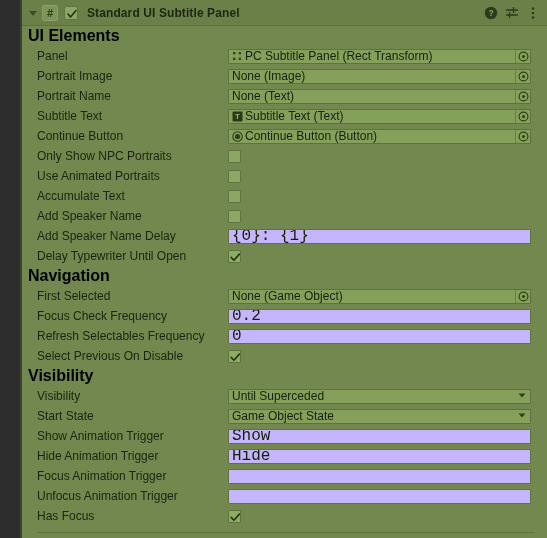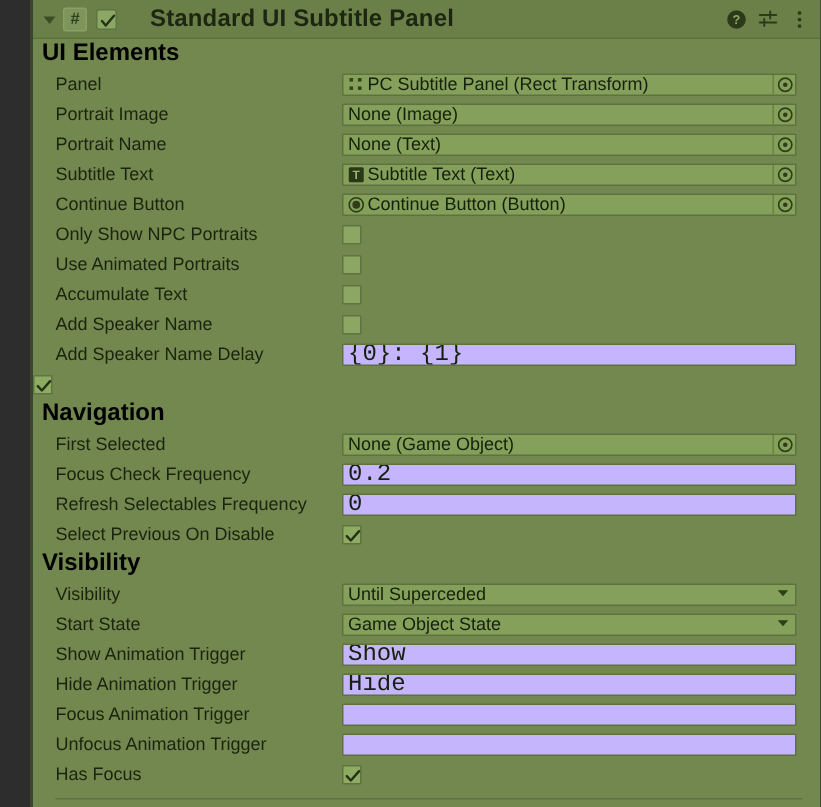--- a/index.html
+++ b/index.html
@@ -89,22 +89,22 @@
     border: 1px solid #5f7440;
     border-radius: 2px;
     flex: 0 0 auto;
     position: relative;
     box-sizing: border-box;
     cursor: pointer;
   }
   .enable-check svg { position: absolute; left: 0px; top: 0px; }
 
   .comp-title {
-    margin-left: 22px;
-    font-size: 16px;
+    margin-left: 9px;
+    font-size: 12px;
     font-weight: bold;
     color: #1d2611;
     letter-spacing: 0.1px;
     white-space: nowrap;
   }
 
   .header-spacer { flex: 1 1 auto; }
 
   .hdr-btn {
     width: 16px; height: 16px;
@@ -442,20 +442,21 @@
             <div class="cb"></div>
           </div>
         </div>
         <div class="row">
           <div class="row-label">Add Speaker Name Delay</div>
           <div class="row-field">
             <div class="tf">{0}: {1}</div>
           </div>
         </div>
         <div class="row">
+          <div class="row-label">Delay Typewriter Until Open</div>
           <div class="row-field">
             <div class="cb on">
               <svg width="15" height="15" viewBox="0 0 15 15">
                 <path d="M3.2 7.4 L5.9 10.3 L11.4 4.1" stroke="#253113" stroke-width="1.6" fill="none" stroke-linecap="round" stroke-linejoin="round"></path>
               </svg>
             </div>
           </div>
         </div>
         <div class="section-head">Navigation</div>
         <div class="row">

